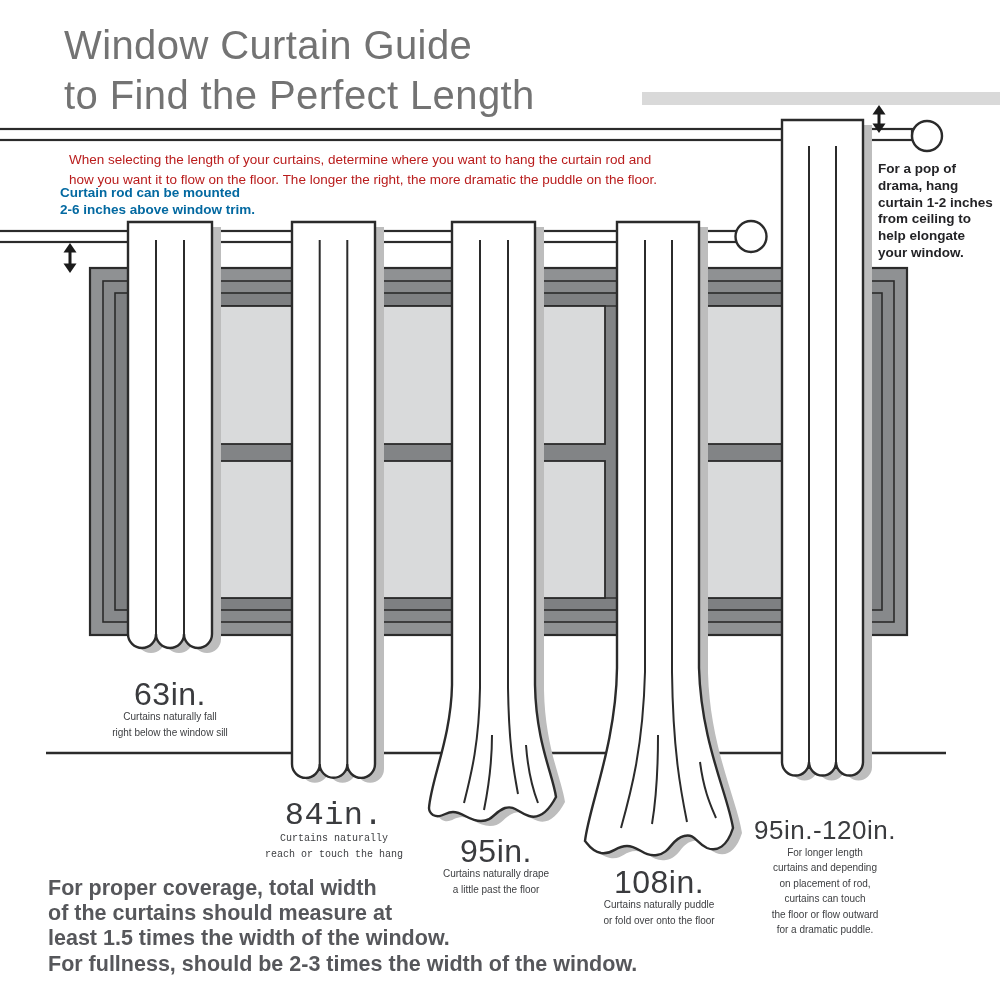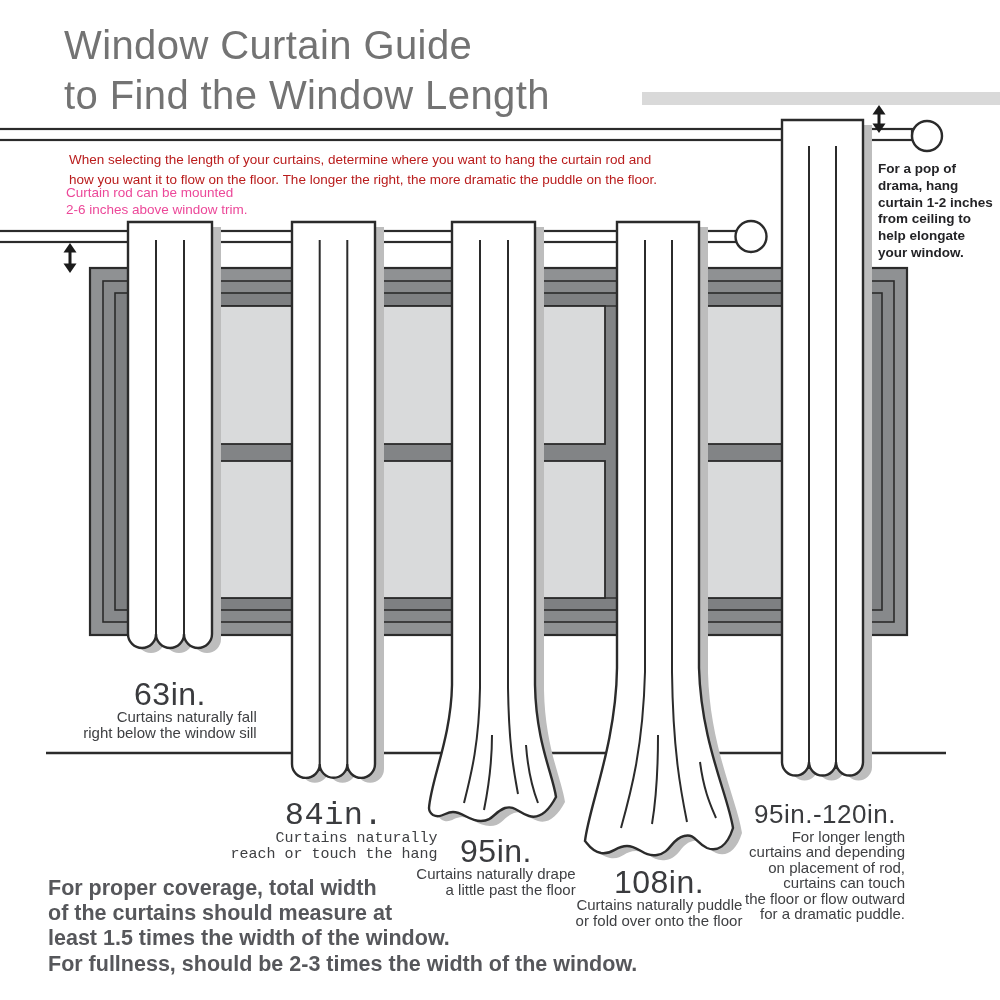--- a/index.html
+++ b/index.html
@@ -10,31 +10,31 @@
   #scene{position:absolute;left:0;top:0;}
   .txt{position:absolute;}
   .title{
     left:64px;top:20px;font-size:40px;line-height:50px;letter-spacing:.4px;
     color:#737373;font-weight:400;
   }
   .intro{
     left:69px;top:150px;font-size:13.5px;line-height:19.5px;color:#b91c1c;
   }
   .rod-note{
-    left:66px;top:185px;font-size:13.5px;line-height:16.5px;font-weight:400;color:#ec4899;
+    left:60px;top:185px;font-size:13.5px;line-height:16.5px;font-weight:700;color:#0369a1;
   }
   .ceiling-note{
     left:878px;top:161px;font-size:13.5px;line-height:16.8px;font-weight:700;color:#232326;width:120px;
   }
   .center-label{
     position:absolute;transform:translateX(-50%);text-align:center;color:#3f4043;
   }
   .size-num{font-size:32px;line-height:30px;letter-spacing:.5px;color:#3a3b3e;}
-  .size-num.small{font-size:26px;}
-  .desc{font-size:15px;line-height:16px;text-align:right;}
+  .size-num.small{font-size:26px;margin-top:16px;}
+  .desc{font-size:10px;line-height:16px;}
   .desc.tight{line-height:15.4px;}
   .footer{
     left:48px;top:876px;font-size:21.5px;line-height:25.2px;font-weight:700;color:#56575b;
   }
 </style>
 </head>
 <body>
 
 <div id="stage">
 
@@ -117,21 +117,21 @@
 
     <g>
       <path d="M782,120 H863 V762 A13.5,13.5 0 0 1 836,762 A13.5,13.5 0 0 1 809,762 A13.5,13.5 0 0 1 782,762 Z" transform="translate(9,5)" fill="#bdbdbd"></path>
       <path d="M782,120 H863 V762 A13.5,13.5 0 0 1 836,762 A13.5,13.5 0 0 1 809,762 A13.5,13.5 0 0 1 782,762 Z" fill="#ffffff" stroke="#2b2b2b" stroke-width="2.4"></path>
       <path d="M809,146 V762 M836,146 V762" fill="none" stroke="#2b2b2b" stroke-width="2"></path>
     </g>
   </svg>
 
   <div class="txt title">
     <div>Window Curtain Guide</div>
-    <div>to Find the Window Length</div>
+    <div>to Find the Perfect Length</div>
   </div>
 
   <div class="txt intro">
     <div>When selecting the length of your curtains, determine where you want to hang the curtain rod and</div>
     <div>how you want it to flow on the floor. The longer the right, the more dramatic the puddle on the floor.</div>
   </div>
 
   <div class="txt rod-note">
     <div>Curtain rod can be mounted</div>
     <div>2-6 inches above window trim.</div>

